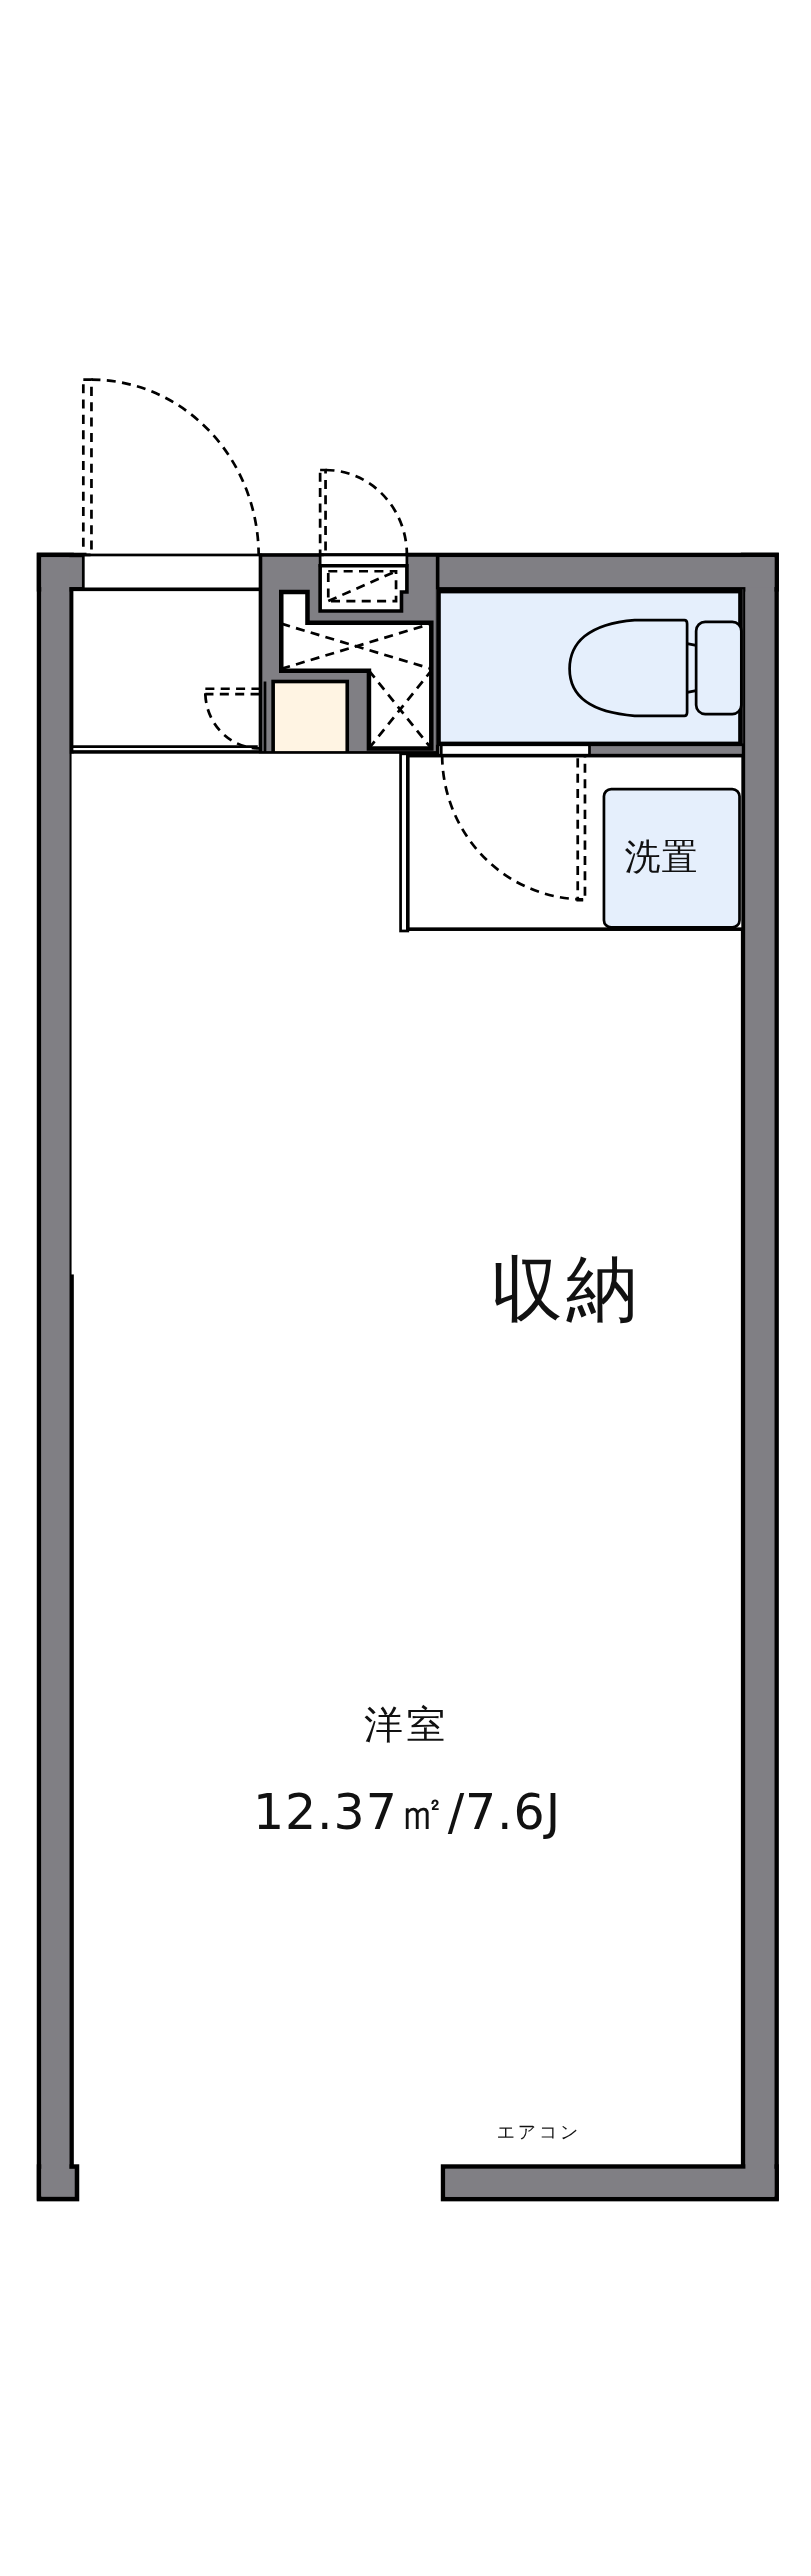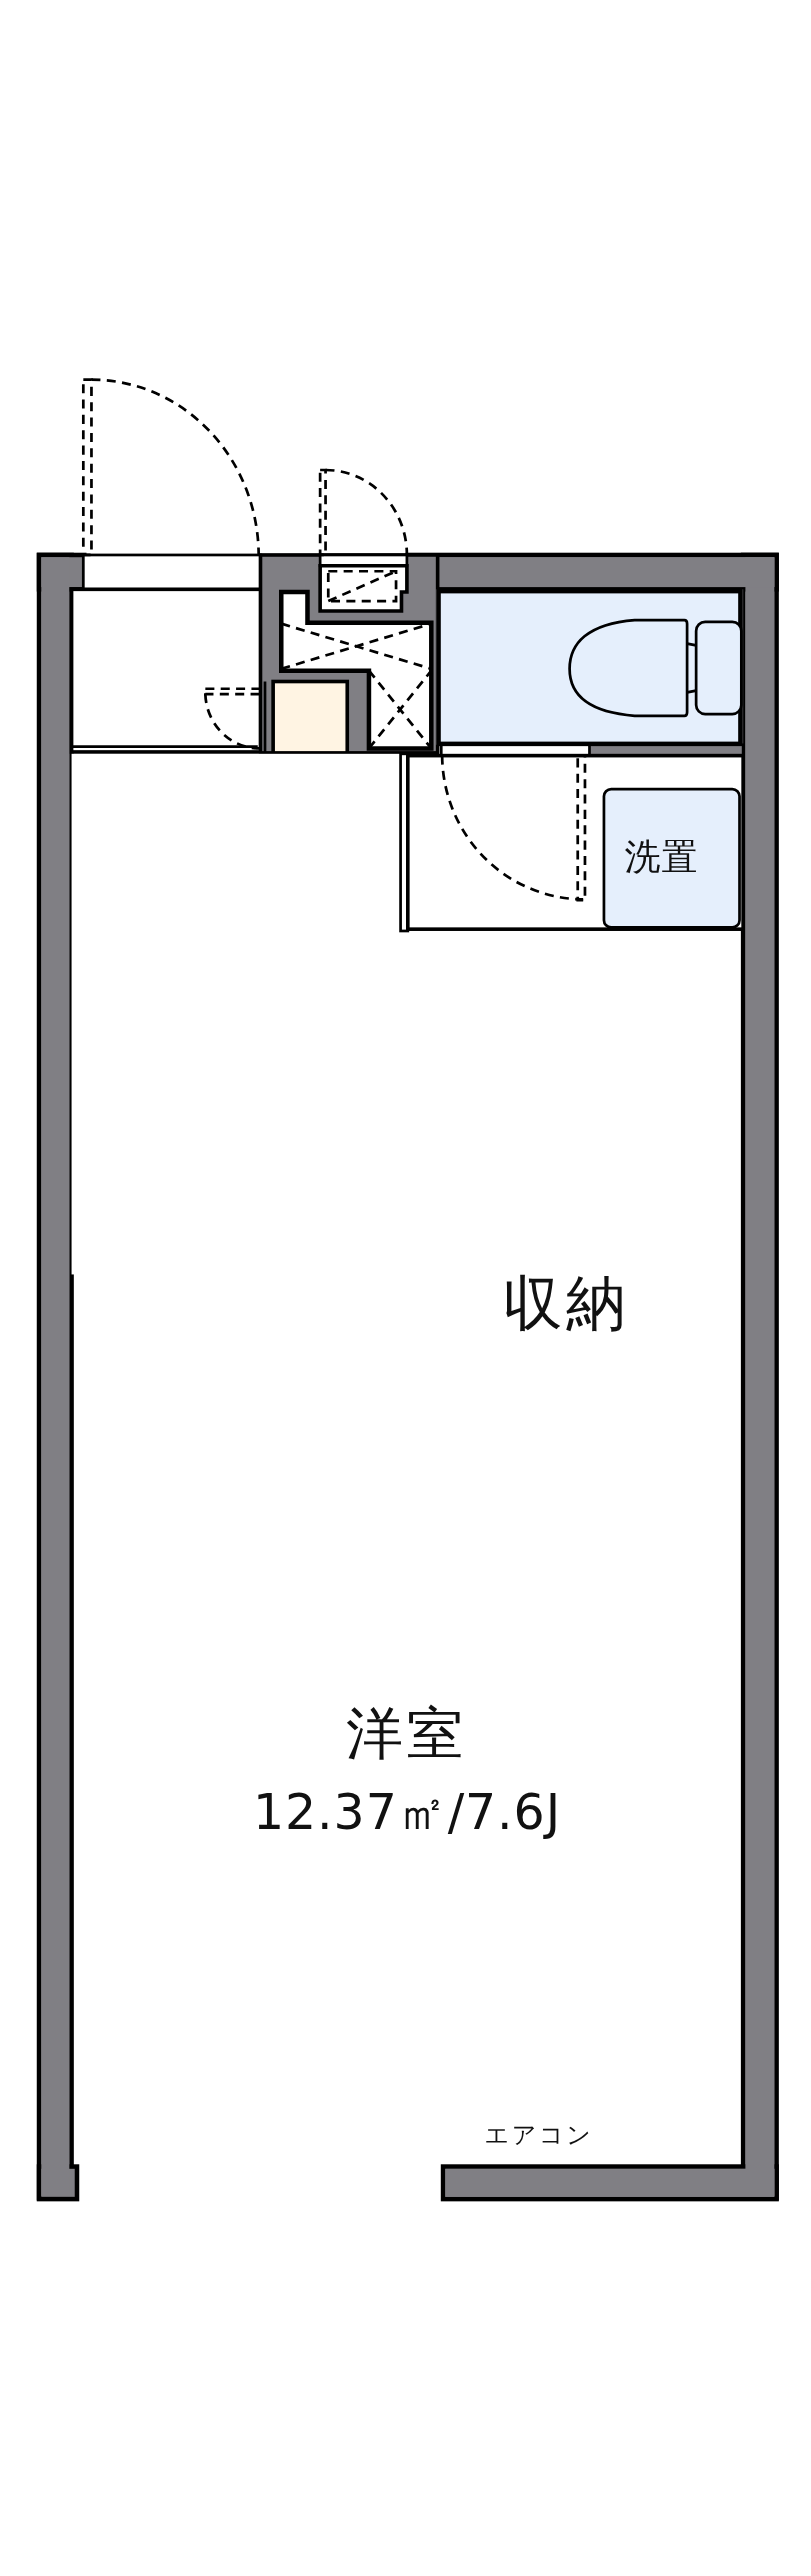--- a/index.html
+++ b/index.html
@@ -1,23 +1,23 @@
 <!DOCTYPE html>
 <html style="font-size:14.5px"><head>
 <meta charset="utf-8">
 <style>
   html, body { margin: 0; padding: 0; background: #ffffff; }
   body { width: 812px; height: 2576px; position: relative; overflow: hidden; font-family: "DejaVu Sans", sans-serif; }
   #plan { position: absolute; left: 0; top: 0; }
   .label { position: absolute; color: #111; text-align: center; white-space: nowrap; font-family: "DejaVu Sans", sans-serif; }
-  .room-title { font-size: 57px; line-height: 1; letter-spacing: 3.6px; }
+  .room-title { font-size: 39px; line-height: 1; letter-spacing: 3.6px; }
   .room-area { font-size: 49px; line-height: 1; letter-spacing: 0.9px; }
-  .storage-label { font-size: 60px; line-height: 1; letter-spacing: 3.6px; margin-top: 20px; }
+  .storage-label { font-size: 72px; line-height: 1; letter-spacing: 3.6px; }
   .washer-label { font-size: 36px; line-height: 1; letter-spacing: 0.9px; }
-  .ac-label { font-size: 24px; line-height: 1; letter-spacing: 2.7px; }
+  .ac-label { font-size: 18px; line-height: 1; letter-spacing: 2.7px; }
 </style>
 </head>
 <body>
 
 
 
 <svg id="plan" width="812" height="2576" viewBox="0 0 898 2850" xmlns="http://www.w3.org/2000/svg">
 
   <g fill="#807F84" stroke="#000" stroke-width="5">
 

